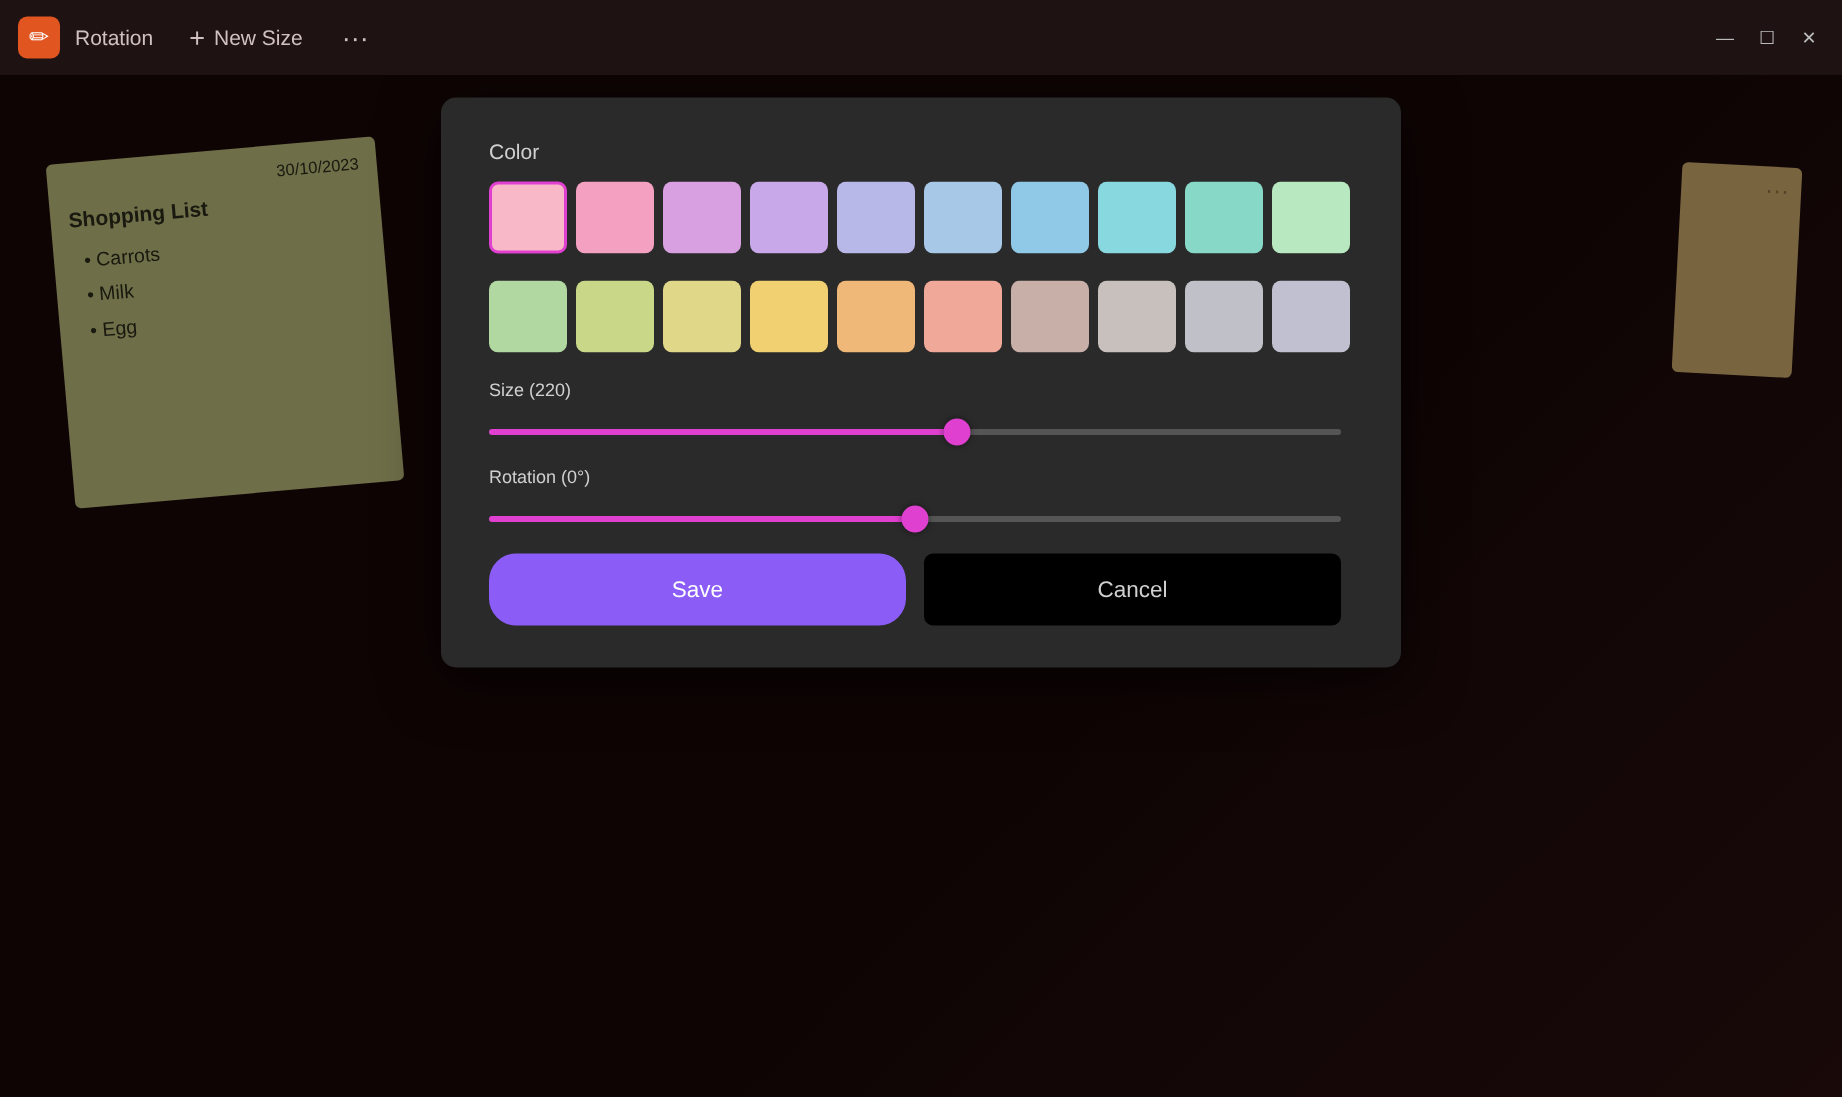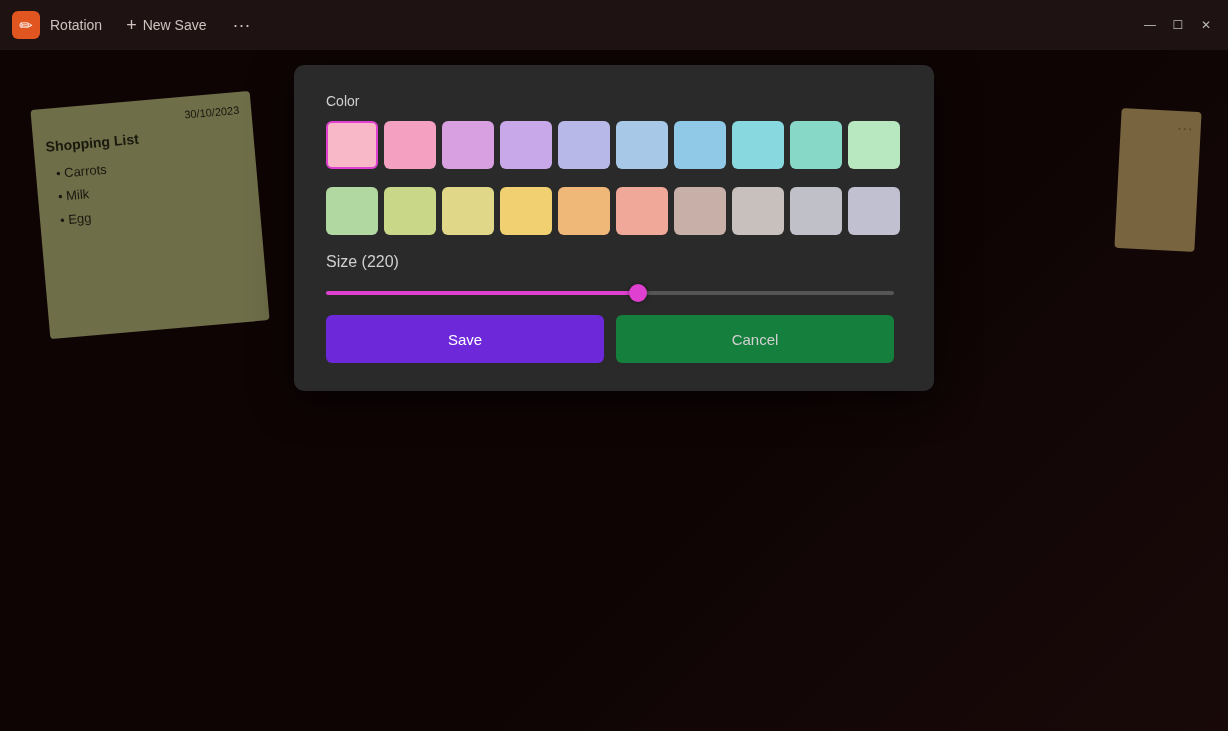--- a/index.html
+++ b/index.html
@@ -171,21 +171,21 @@
       border: 2px solid transparent;
     }
     .color-swatch.selected {
       border: 2.5px solid #e040d0;
     }
 
     
     .slider-section { margin-bottom: 16px; }
     .slider-label {
       color: #d0d0d0;
-      font-size: 16px;
+      font-size: 12px;
       margin-bottom: 10px;
     }
 
     
     .toggle-row {
       display: flex;
       align-items: center;
       gap: 12px;
       margin-bottom: 18px;
     }
@@ -234,32 +234,32 @@
     }
 
     
     .dialog-buttons {
       display: flex;
       gap: 12px;
     }
     .btn-save {
       flex: 1;
       height: 48px;
-      background: #6d28d9;
+      background: #8b5cf6;
       color: white;
       border: none;
-      border-radius: 6px;
+      border-radius: 18px;
       font-size: 15px;
       font-weight: 500;
       cursor: pointer;
     }
     .btn-cancel {
       flex: 1;
       height: 48px;
-      background: #15803d;
+      background: #000000;
       color: #d0d0d0;
       border: none;
       border-radius: 6px;
       font-size: 15px;
       cursor: pointer;
     }
 
     input[type=range] {
       -webkit-appearance: none;
       width: 100%;
@@ -282,21 +282,21 @@
 </head>
 <body>
 
 <div class="titlebar">
   <div class="titlebar-logo">
     <span>✏</span>
   </div>
   <span class="titlebar-app-name">Rotation</span>
   <div class="titlebar-new-btn">
     <span class="titlebar-plus">+</span>
-    <span>New Save</span>
+    <span>New Size</span>
   </div>
   <span class="titlebar-dots">···</span>
   <div class="titlebar-spacer"></div>
   <div class="titlebar-controls">
     <div class="win-btn">—</div>
     <div class="win-btn">☐</div>
     <div class="win-btn close">✕</div>
   </div>
 </div>
 
@@ -343,20 +343,24 @@
         <div class="color-swatch" title="#c8c0bc" style="background: rgb(200, 192, 188);"></div>
         <div class="color-swatch" title="#c0c0c8" style="background: rgb(192, 192, 200);"></div>
         <div class="color-swatch" title="#c0c0d0" style="background: rgb(192, 192, 208);"></div>
       </div>
 
     <div class="slider-section">
       <div class="slider-label">Size (220)</div>
       <input type="range" id="size-slider" min="0" max="400" value="220" style="--fill: 55%;">
     </div>
 
+    <div class="slider-section">
+      <div class="slider-label">Rotation (0°)</div>
+      <input type="range" id="rotation-slider" min="-180" max="180" value="0" style="--fill: 50%;">
+    </div>
 
 
 
     <div class="dialog-buttons">
       <button class="btn-save">Save</button>
       <button class="btn-cancel">Cancel</button>
     </div>
 
   </div>
 </div>

